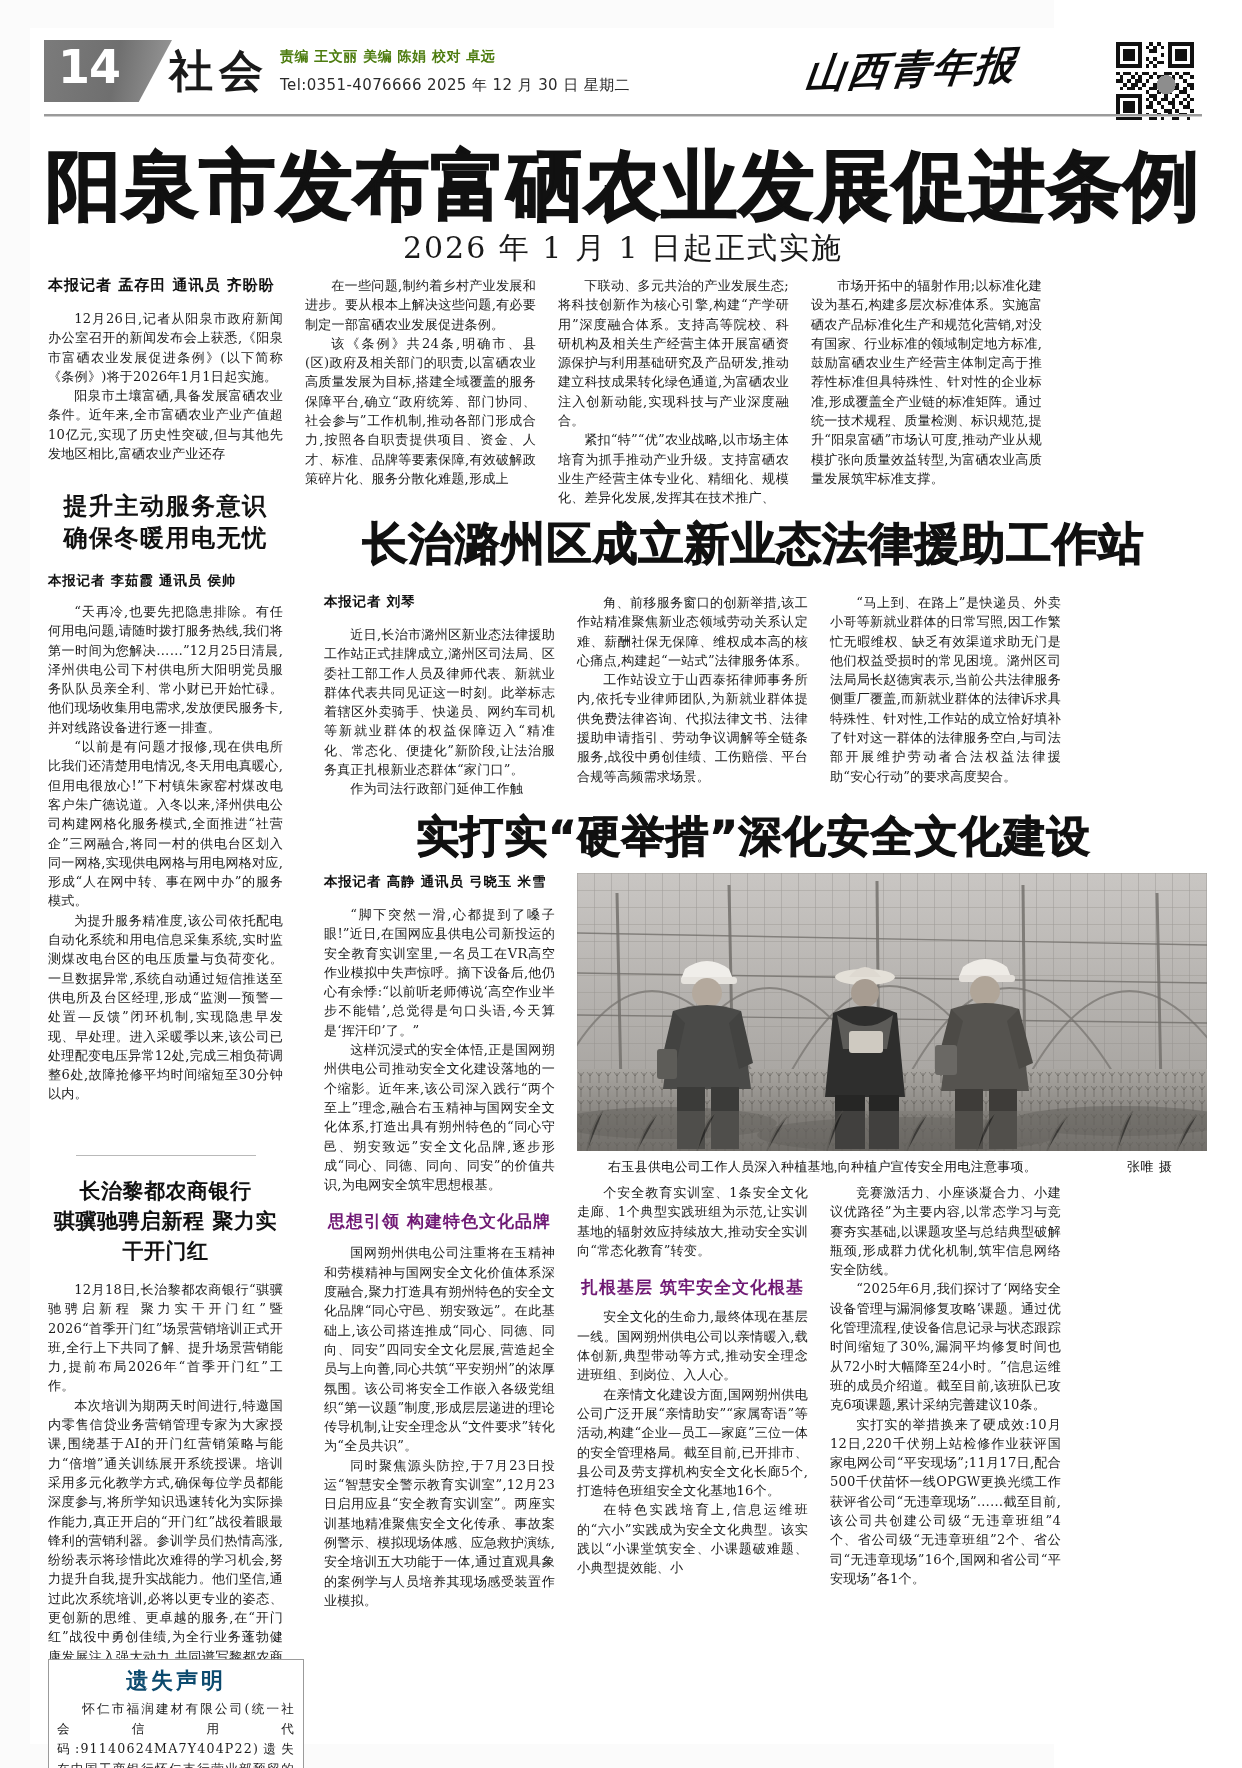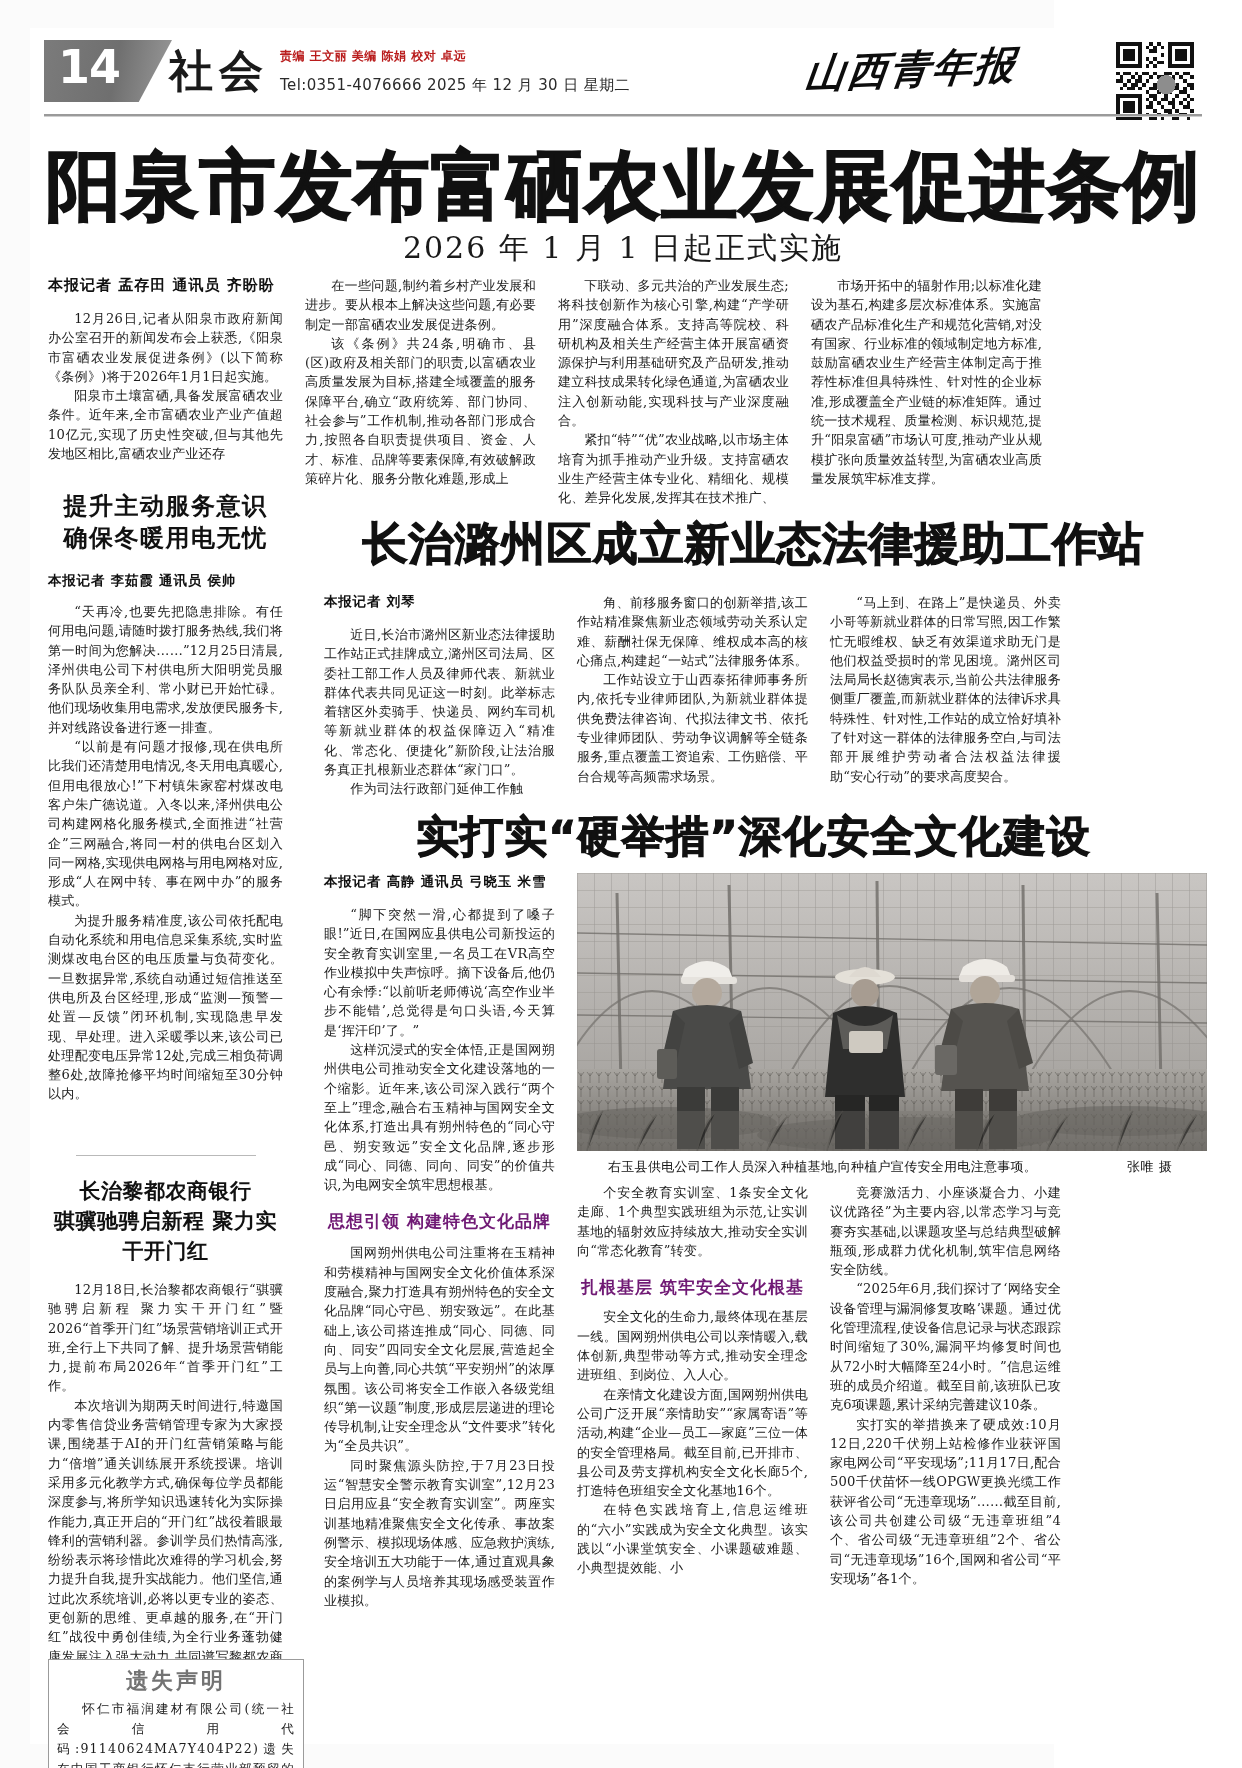--- a/index.html
+++ b/index.html
@@ -38,21 +38,21 @@
     clip-path:polygon(30% 0,100% 0,100% 100%,0 100%);
   }
   .section-name{
     position:absolute;left:125px;top:6px;
     font-size:44px;font-weight:bold;letter-spacing:6px;
     font-family:"DejaVu Serif","Liberation Serif",serif;
     color:#1a1a1a;
   }
   .edit-line{
     position:absolute;left:236px;top:12px;
-    font-size:12px;font-weight:bold;letter-spacing:.5px;color:#b91c1c;
+    font-size:14px;font-weight:bold;letter-spacing:.5px;color:#4d7c0f;
     white-space:nowrap;
   }
   .edit-line2{
     position:absolute;left:236px;top:40px;
     font-size:15px;color:#2a2a2a;white-space:nowrap;letter-spacing:.4px;
   }
   .brand{
     position:absolute;right:186px;top:6px;
     font-size:40px;font-style:italic;font-weight:bold;
     font-family:"DejaVu Serif","Liberation Serif",serif;
@@ -133,21 +133,21 @@
 
   .hr-thin{background:#b9b9b9;height:1px;position:absolute;}
 
   
   .notice{
     position:absolute;border:1px solid #9b9b9b;background:#fff;
     padding:6px 8px 8px 8px;
   }
   .notice-title{
     text-align:center;font-weight:bold;font-size:22px;letter-spacing:3px;
-    font-family:"DejaVu Sans","Liberation Sans",sans-serif;color:#737373;
+    font-family:"DejaVu Sans","Liberation Sans",sans-serif;color:#0c4a6e;
     margin-bottom:3px;
   }
   .notice-body{
     font-family:"DejaVu Serif","Liberation Serif",serif;
     font-size:12.6px;line-height:20px;text-align:justify;letter-spacing:1.2px;
     color:#1c1c1c;
   }
   .notice-body p{margin:0;text-indent:2em;}
 
   
@@ -355,21 +355,21 @@
   <div class="col" style="left:294px;top:565px;width:231px;">
     <div class="byline-s">本报记者  刘琴</div>
     <div class="body" style="margin-top:14px;">
       <p>近日,长治市潞州区新业态法律援助工作站正式挂牌成立,潞州区司法局、区委社工部工作人员及律师代表、新就业群体代表共同见证这一时刻。此举标志着辖区外卖骑手、快递员、网约车司机等新就业群体的权益保障迈入“精准化、常态化、便捷化”新阶段,让法治服务真正扎根新业态群体“家门口”。</p>
       <p>作为司法行政部门延伸工作触</p>
     </div>
   </div>
 
   <div class="col body" style="left:547px;top:565px;width:231px;">
     <p>角、前移服务窗口的创新举措,该工作站精准聚焦新业态领域劳动关系认定难、薪酬社保无保障、维权成本高的核心痛点,构建起“一站式”法律服务体系。</p>
-    <p>工作站设立于山西泰拓律师事务所内,依托专业律师团队,为新就业群体提供免费法律咨询、代拟法律文书、依托专业律师团队、劳动争议调解等全链条服务,重点覆盖工资追索、工伤赔偿、平台合规等高频需求场景。</p>
+    <p>工作站设立于山西泰拓律师事务所内,依托专业律师团队,为新就业群体提供免费法律咨询、代拟法律文书、法律援助申请指引、劳动争议调解等全链条服务,战役中勇创佳绩、工伤赔偿、平台合规等高频需求场景。</p>
   </div>
 
   <div class="col body" style="left:800px;top:565px;width:231px;">
     <p>“马上到、在路上”是快递员、外卖小哥等新就业群体的日常写照,因工作繁忙无暇维权、缺乏有效渠道求助无门是他们权益受损时的常见困境。潞州区司法局局长赵德寅表示,当前公共法律服务侧重厂覆盖,而新就业群体的法律诉求具特殊性、针对性,工作站的成立恰好填补了针对这一群体的法律服务空白,与司法部开展维护劳动者合法权益法律援助“安心行动”的要求高度契合。</p>
   </div>
 
   <div class="head-wide" style="position:absolute;left:275px;top:780px;width:897px;font-size:43px;">实打实“硬举措”深化安全文化建设</div>
 
   <div class="col" style="left:294px;top:845px;width:231px;">
     <div class="byline-s">本报记者  高静  通讯员  弓晓玉  米雪</div>

